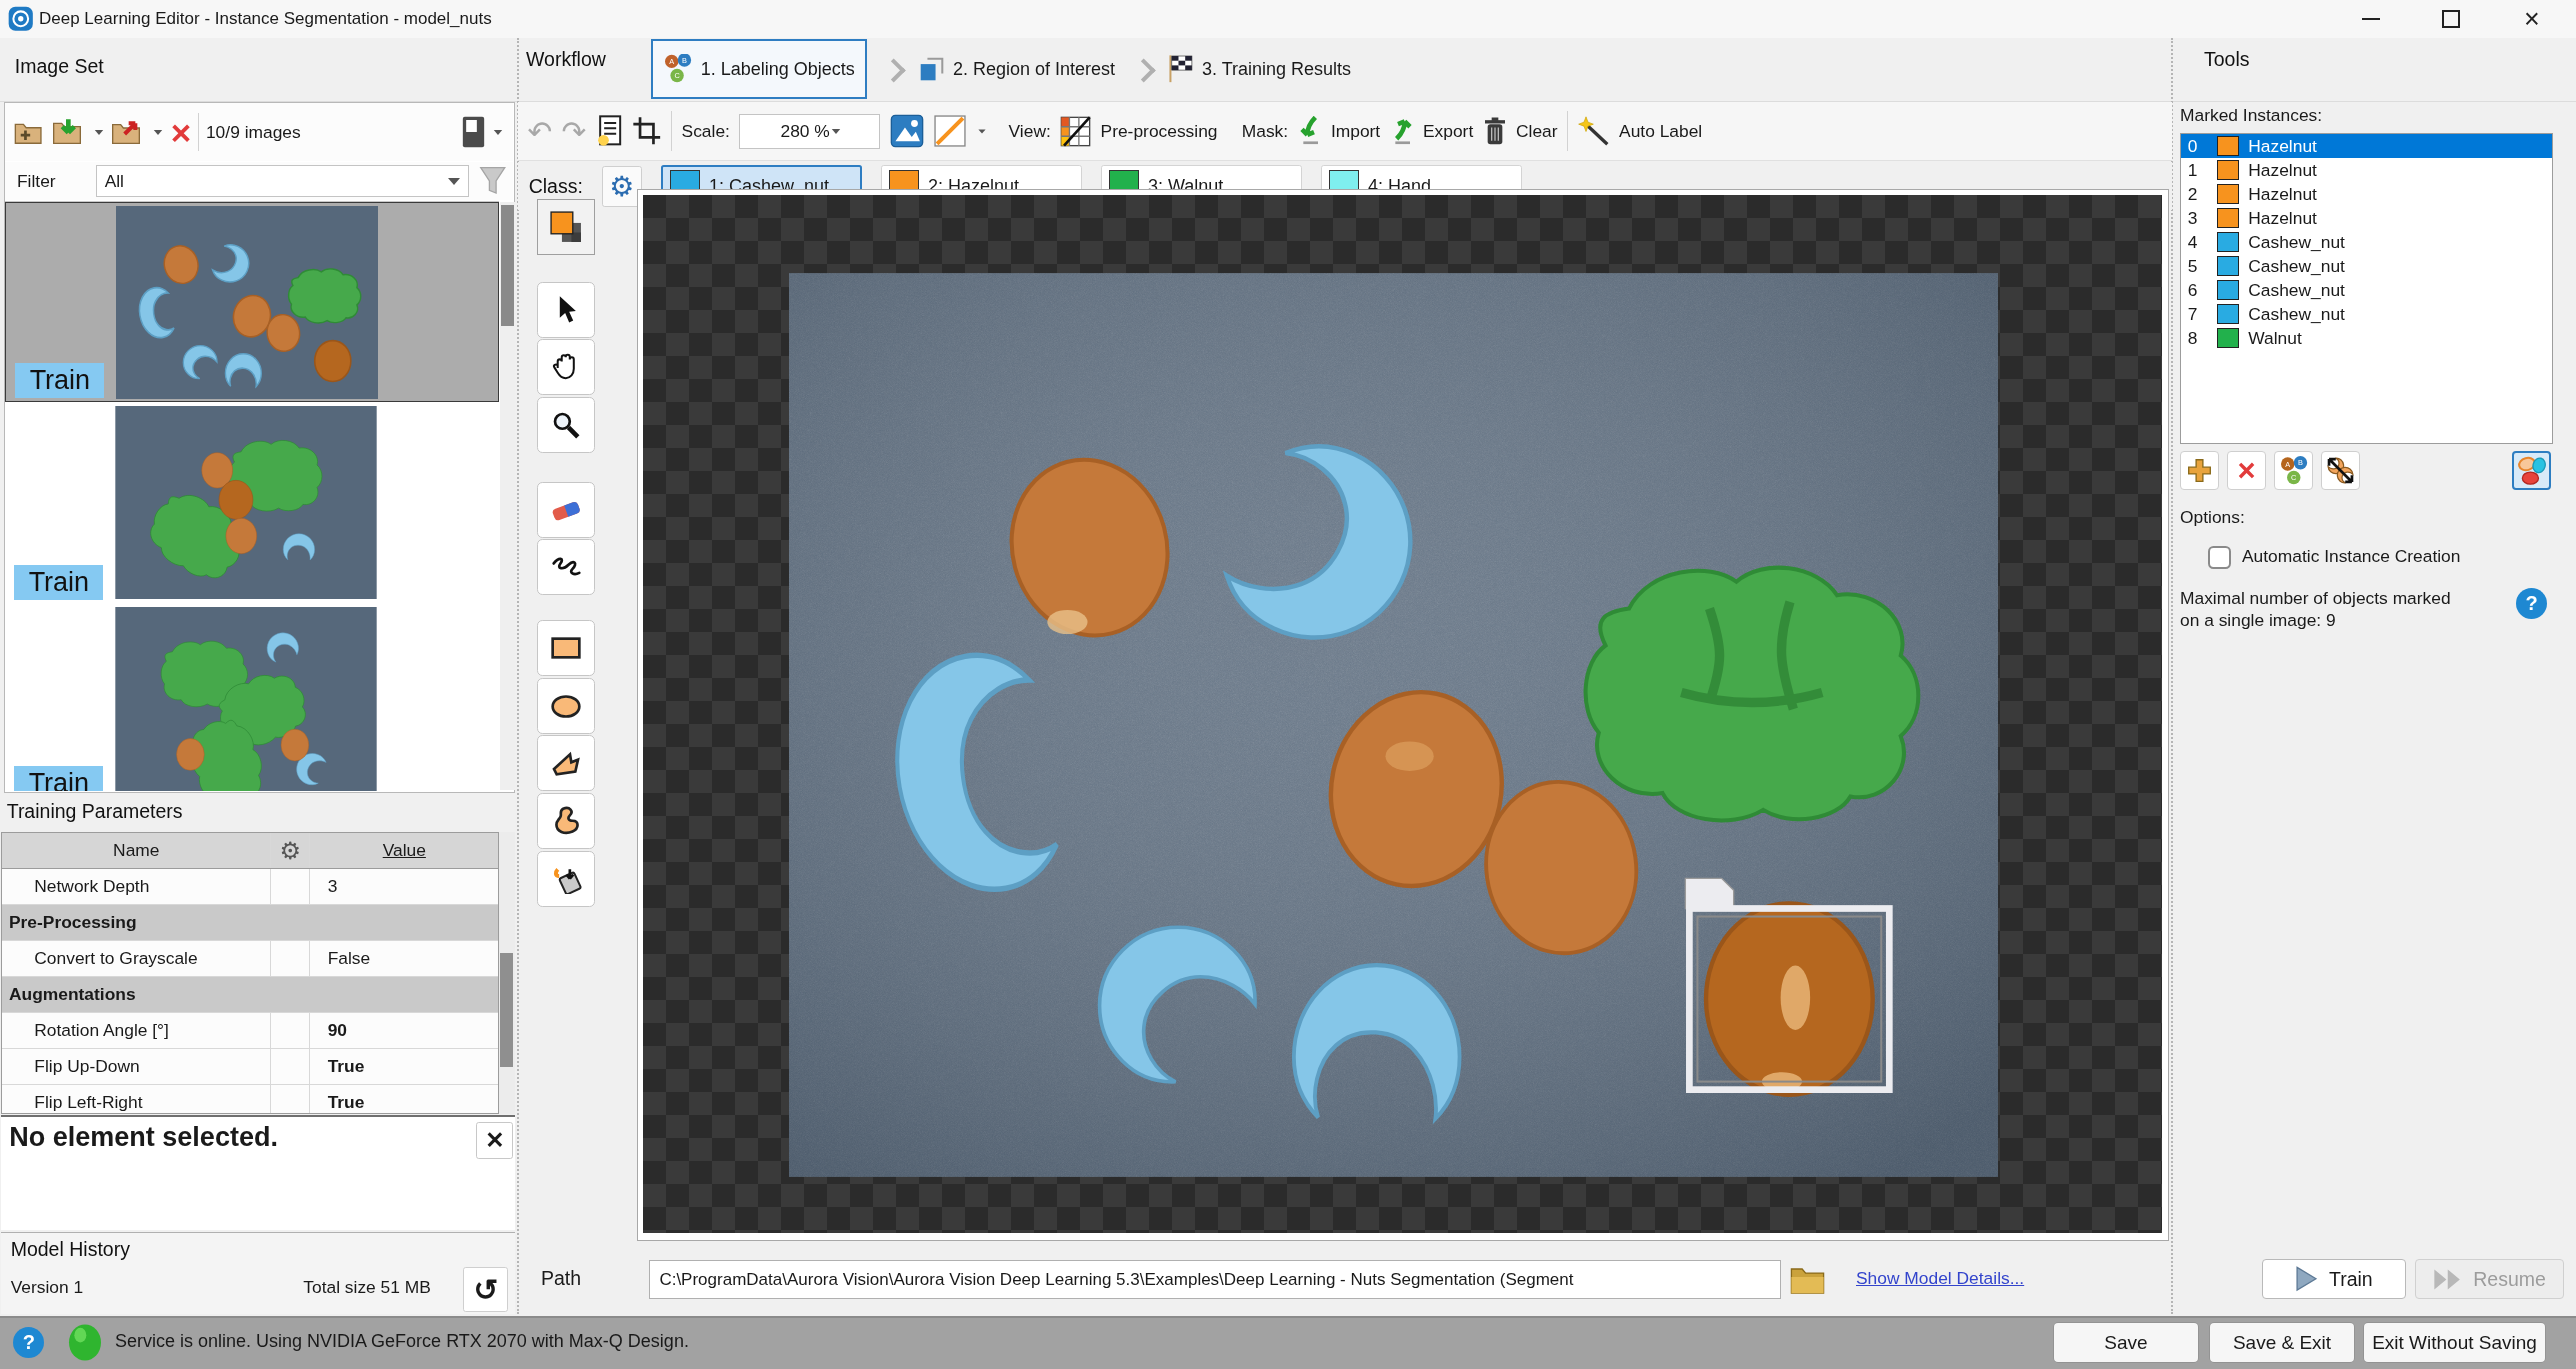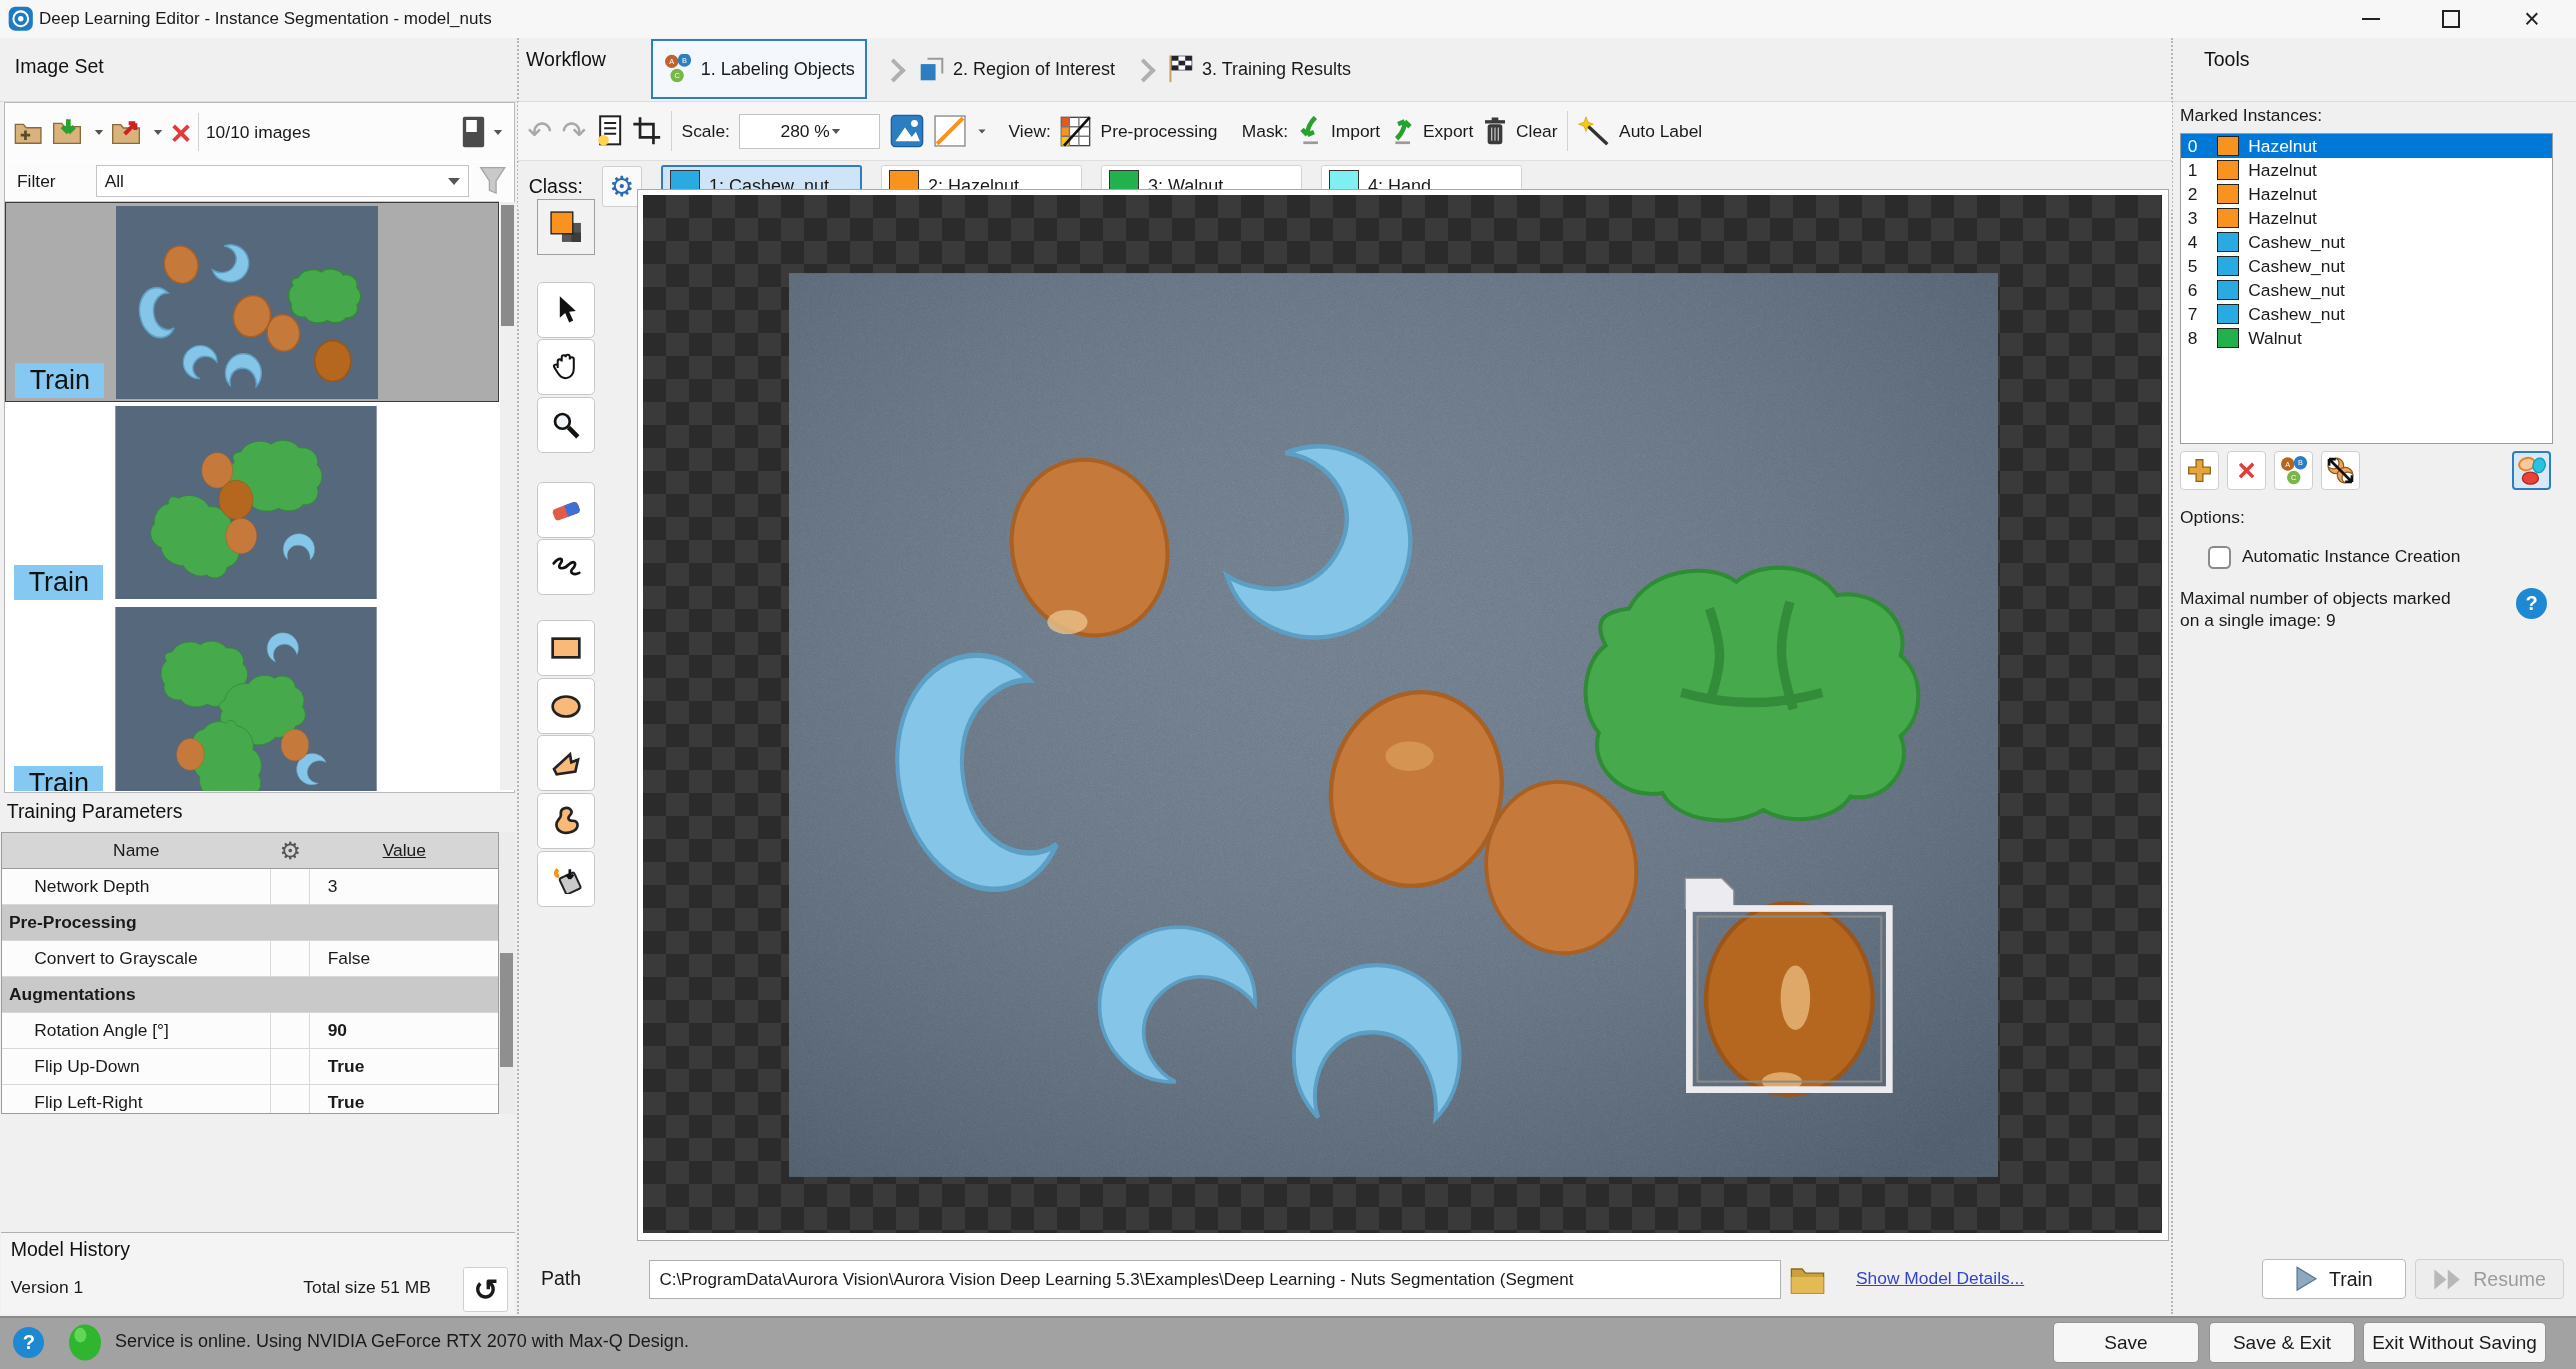--- a/index.html
+++ b/index.html
@@ -186,21 +186,21 @@
       <div class="caret" style="transform:scale(.7)"></div>
       <div class="icon-btn">
         <svg width="34" height="28" viewBox="0 0 50 42">
             <path d="M2 10 L14 10 L18 15 L42 15 L42 38 L2 38 Z" fill="#d9b27c" stroke="#8a6a3a" stroke-width="2"></path>
             <path d="M20 24 L36 8 M36 8 L26 8 M36 8 L36 18" stroke="#cc2222" stroke-width="6" fill="none"></path>
           </svg>
       </div>
       <div class="caret" style="transform:scale(.7)"></div>
       <div style="color:#e23b3b;font-size:35px;font-weight:bold;line-height:27px">×</div>
       <div class="vsep" style="height:38px"></div>
-      <div class="txt">10/10 images</div>
+      <div class="txt">10/9 images</div>
       <div style="flex:1"></div>
       <div class="icon-btn">
         <svg width="23" height="32" viewBox="0 0 34 48">
             <rect x="1" y="1" width="32" height="46" rx="3" fill="#4b4b4b"></rect>
             <rect x="6" y="6" width="16" height="18" fill="#fff"></rect>
           </svg>
       </div>
       <div class="caret" style="transform:scale(.7);margin-right:9.4px"></div>
     </div>
 
@@ -308,20 +308,26 @@
     </div>
     <div class="tp-row">
       <div class="c-name">Flip Left-Right</div>
         <div class="c-gear"></div>
       <div class="c-val bold">True</div>
     </div>
   </div>
   <div class="abs" id="tp-scroll"></div>
   <div class="abs" id="tp-scroll-thumb"></div>
 
+  <div class="abs" id="nosel-box">
+    <div class="abs" id="nosel-text">No element selected.</div>
+    <div class="abs" id="nosel-close">
+        <span>✕</span>
+      </div>
+  </div>
 
   <div class="abs" id="mh-box">
     <div class="abs hdr" id="mh-header">Model History</div>
     <div class="abs txt" id="mh-version">Version 1</div>
     <div class="abs txt" id="mh-size">Total size 51 MB</div>
     <div class="abs" id="mh-restore">
         <span>↺</span>
       </div>
   </div>
 

